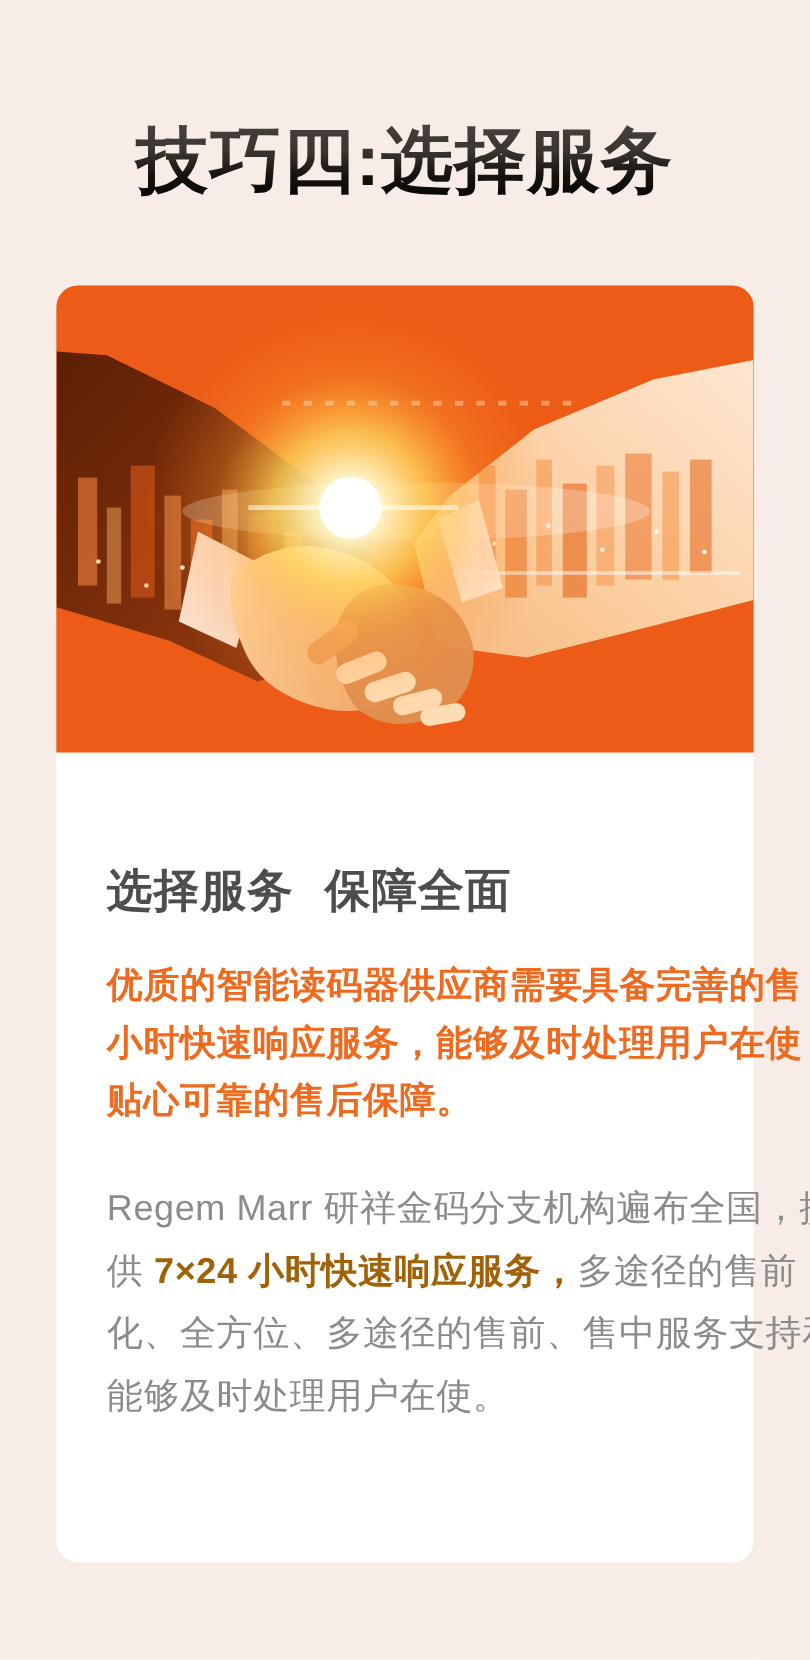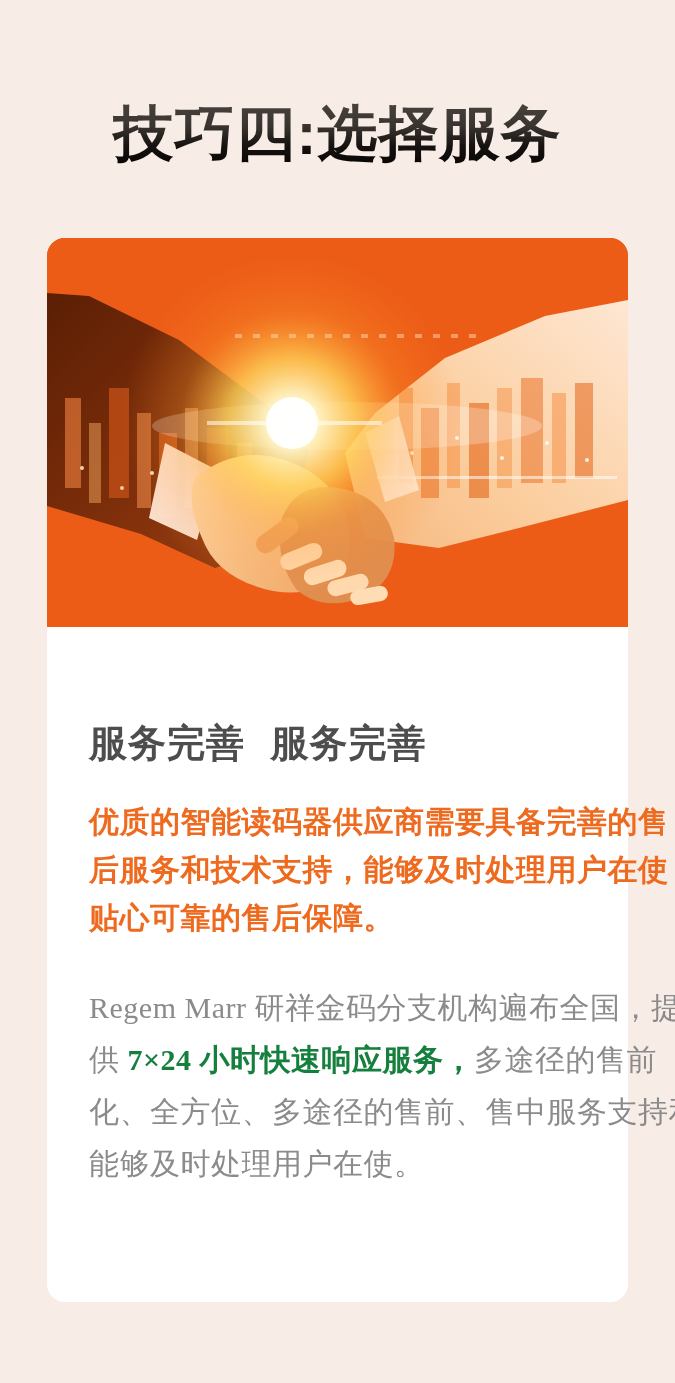--- a/index.html
+++ b/index.html
@@ -40,29 +40,29 @@
 
   .card-body{position:absolute;left:0;top:389px;width:581px;box-sizing:border-box;padding:0 40px 0 42px;}
 
   .card-heading{
     margin:94px 0 0 0;
     font-size:38px;line-height:44px;font-weight:700;
     color:#4d4d4d;word-spacing:14px;
     letter-spacing:1px;
   }
 
-  .para{margin:0;font-family:Liberation Serif, serif;}
+  .para{margin:0;}
   .para .pline{white-space:nowrap;}
 
   .highlight-para{margin-top:33px;font-size:30px;font-weight:700;color:#ee6a1f;letter-spacing:0.5px;}
   .highlight-para .pline{line-height:48px;height:48px;}
 
   .body-para{margin-top:40px;font-size:30px;font-weight:400;color:#8b8b8b;letter-spacing:0.5px;}
   .body-para .pline{line-height:52px;height:52px;}
-  .body-para .seg-bold{font-weight:700;color:#15803d;}
+  .body-para .seg-bold{font-weight:700;color:#a16207;}
 </style>
 </head>
 <body>
 
 <div class="page">
 
   <div class="article-title">技巧四:选择服务</div>
 
   <div class="content-card">
 
@@ -174,25 +174,25 @@
             <rect x="350" y="96" width="7" height="4"></rect>
           <rect x="368" y="96" width="7" height="4"></rect>
             <rect x="386" y="96" width="7" height="4"></rect>
           <rect x="404" y="96" width="7" height="4"></rect>
             <rect x="422" y="96" width="7" height="4"></rect>
         </g>
       </svg>
     </div>
 
     <div class="card-body">
-      <h2 class="card-heading">服务完善 服务完善</h2>
+      <h2 class="card-heading">选择服务 保障全面</h2>
 
       <div class="para highlight-para">
           <div class="pline">优质的智能读码器供应商需要具备完善的售</div>
-          <div class="pline">后服务和技术支持，能够及时处理用户在使</div>
+          <div class="pline">小时快速响应服务，能够及时处理用户在使</div>
           <div class="pline">贴心可靠的售后保障。</div>
         </div>
 
       <div class="para body-para">
           <div class="pline"><span>Regem Marr 研祥金码分支机构遍布全国，提</span></div>
           <div class="pline"><span>供 </span><span class="seg-bold">7×24 小时快速响应服务，</span><span>多途径的售前</span></div>
           <div class="pline"><span>化、全方位、多途径的售前、售中服务支持和</span></div>
           <div class="pline"><span>能够及时处理用户在使。</span></div>
         </div>
     </div>

